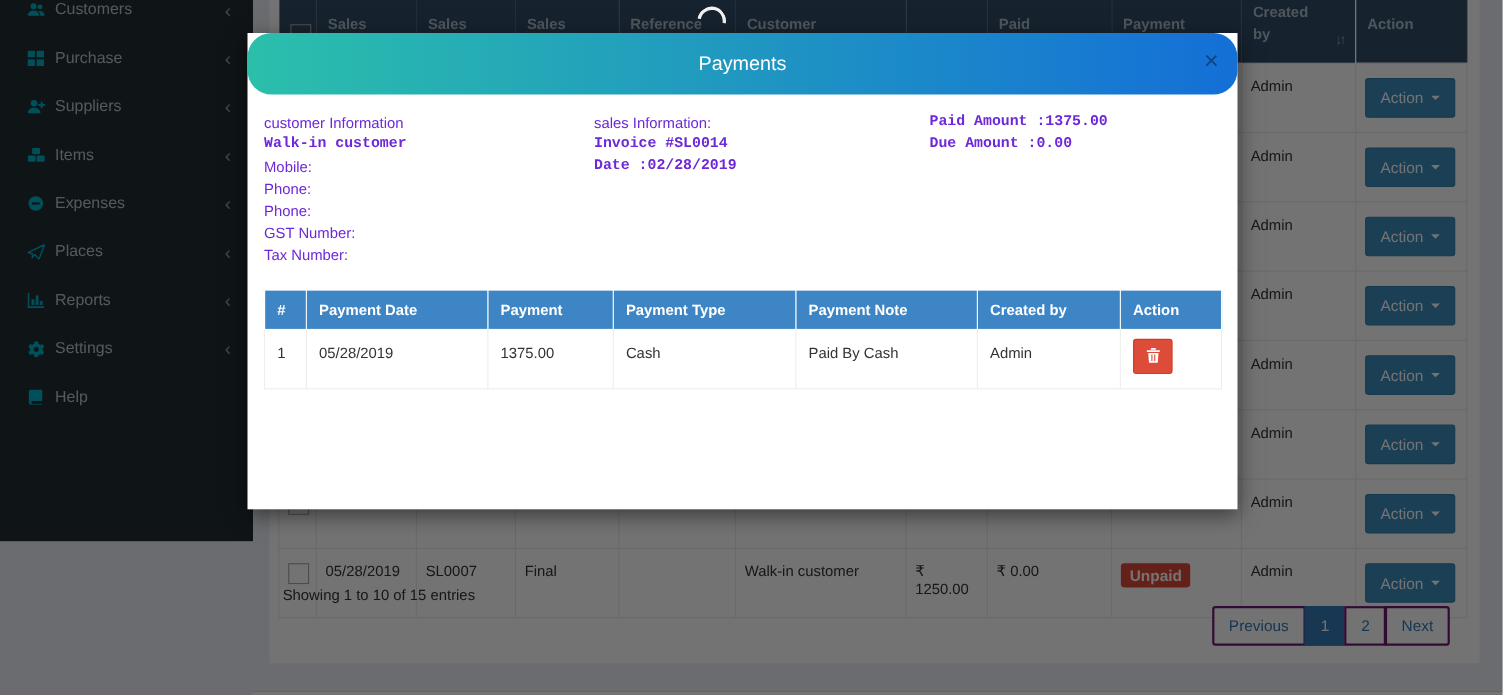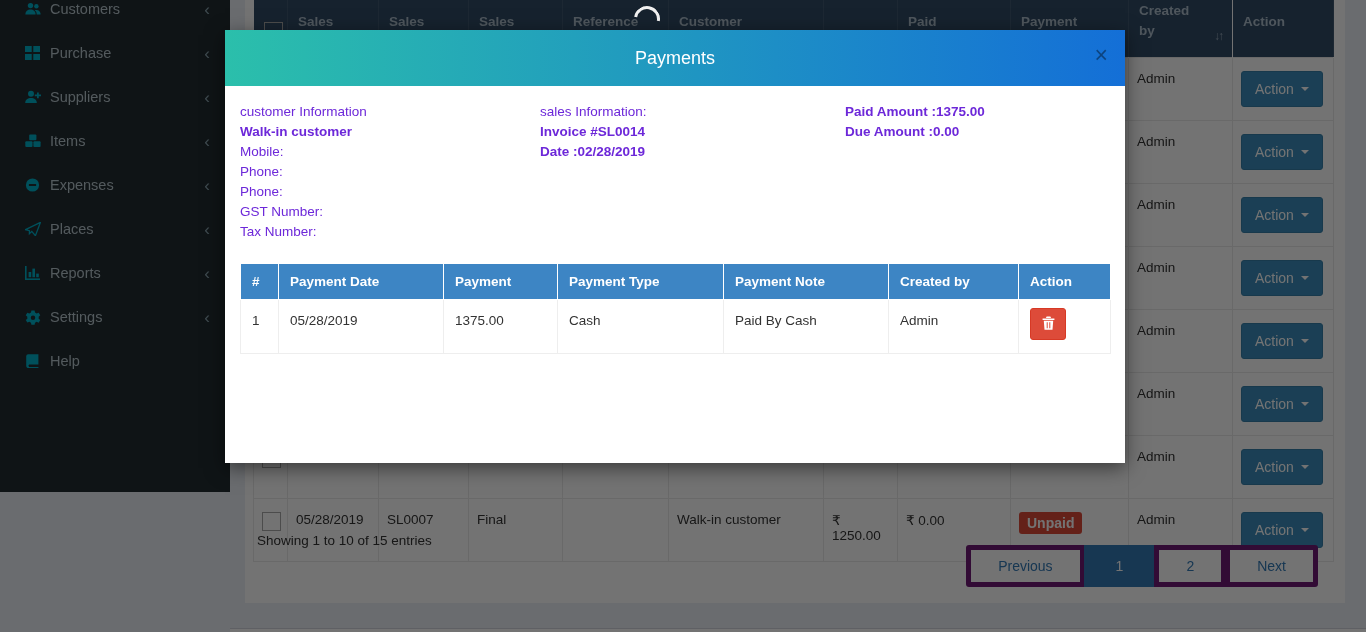--- a/index.html
+++ b/index.html
@@ -34,43 +34,43 @@
   .col-created-head{position:relative;}
   .col-created-head .hdr-wrap{display:inline-block;width:58px;line-height:1.5;}
   .sort-icon{position:absolute;right:10px;bottom:14px;font-size:12px;letter-spacing:-2px;color:#93a6b8;}
   .badge-unpaid{display:inline-block;background:var(--danger);color:#fff;font-size:14px;font-weight:bold;
     padding:3px 8px;border-radius:3px;}
   .action-btn{display:inline-flex;align-items:center;background:var(--action-button);border:1px solid #367fa9;
     color:#fff;font-size:14px;padding:9px 13px;border-radius:3px;cursor:pointer;font-family:inherit;}
   .caret{width:0;height:0;border:4px solid transparent;border-top-color:#fff;margin-left:7px;margin-top:4px;}
   .showing{position:absolute;left:12px;bottom:55px;font-size:13.5px;color:#333;}
   .pagination{position:absolute;right:27px;bottom:16px;display:flex;}
-  .page-btn{display:inline-block;background:#fff;border:5px solid #701a75;color:var(--pagination-active);
-    font-size:14px;line-height:32px;padding:0 27px;margin-left:-1px;cursor:pointer;}
+  .page-btn{display:inline-block;background:#fff;border:2px solid #701a75;color:var(--pagination-active);
+    font-size:14px;line-height:32px;padding:0 13px;margin-left:-1px;cursor:pointer;}
   .page-btn:first-child{border-radius:3px 0 0 3px;margin-left:0;}
   .page-btn:last-child{border-radius:0 3px 3px 0;}
   .page-btn.active{background:var(--pagination-active);border-color:var(--pagination-active);color:#fff;}
   .main-footer{position:absolute;left:0;right:0;bottom:0;height:4px;background:#fff;border-top:1px solid #d2d6de;}
 
   
   .backdrop{position:absolute;inset:0;background:rgba(0,0,0,0.55);z-index:10;}
   .spinner{position:absolute;left:634px;top:6px;width:26px;height:26px;border-radius:50%;
     border:3px solid transparent;border-top-color:#f0f0f0;border-right-color:#f0f0f0;
     transform:rotate(-35deg);z-index:15;}
 
   
   .modal{position:absolute;left:225px;top:30px;width:900px;height:433px;background:#fff;z-index:30;
     box-shadow:0 5px 18px rgba(0,0,0,.5);}
-  .modal-header{position:relative;height:56px;background:linear-gradient(to right,var(--modal-header-start),var(--modal-header-end));}
+  .modal-header{position:relative;height:56px;background:linear-gradient(to right,var(--modal-header-start),var(--modal-header-end));border-radius:22px;}
   .modal-title{display:block;text-align:center;line-height:56px;color:#fff;font-size:18px;}
   .modal-close{position:absolute;right:17px;top:14px;font-size:23px;line-height:1;color:#000;opacity:.4;cursor:pointer;}
   .modal-body{padding:16px 15px 0 15px;}
   .info-cols{display:flex;font-size:13.5px;color:#6d28d9;line-height:20px;}
   .info-col-1{width:300px;} .info-col-2{width:305px;} .info-col-3{flex:1;}
-  .b{font-weight:bold;}
+  .b{font-weight:bold;font-family:Liberation Mono, monospace;}
   table.pay-table{border-collapse:collapse;table-layout:fixed;width:870px;margin-top:21px;}
   .pay-table th{background:var(--modal-table-header);color:#fff;font-size:13.5px;font-weight:bold;text-align:left;
     padding:9px 11px;border:1px solid #fff;height:36px;}
   .pay-table td{font-size:13.5px;color:#333;vertical-align:top;padding:13px 11px;border:1px solid #eee;height:52px;}
   .del-btn{display:flex;align-items:center;justify-content:center;width:36px;height:32px;background:var(--danger);
     border:1px solid #d73925;border-radius:3px;cursor:pointer;margin-top:-5px;}
   .modal-footer{position:absolute;left:0;right:0;bottom:0;height:76px;border-top:1px solid #e5e5e5;}
   .btn-close{position:absolute;right:15px;top:17px;background:#f4f4f4;border:1px solid #d4d4d4;border-radius:4px;
     color:#444;font-size:17px;padding:9px 18px;cursor:pointer;font-family:inherit;}
 </style>

